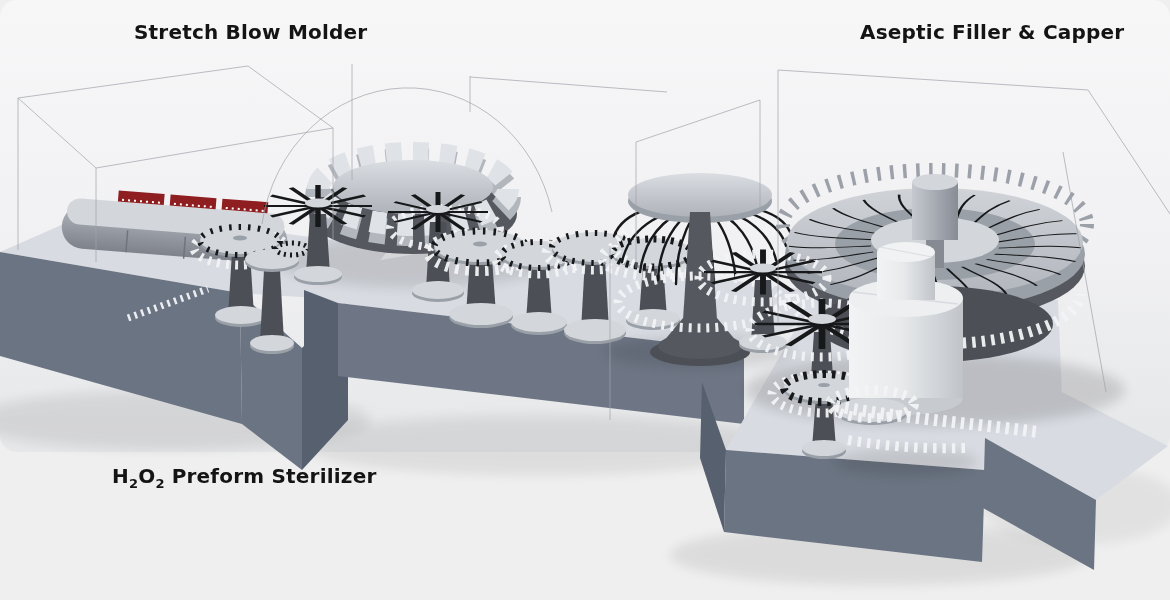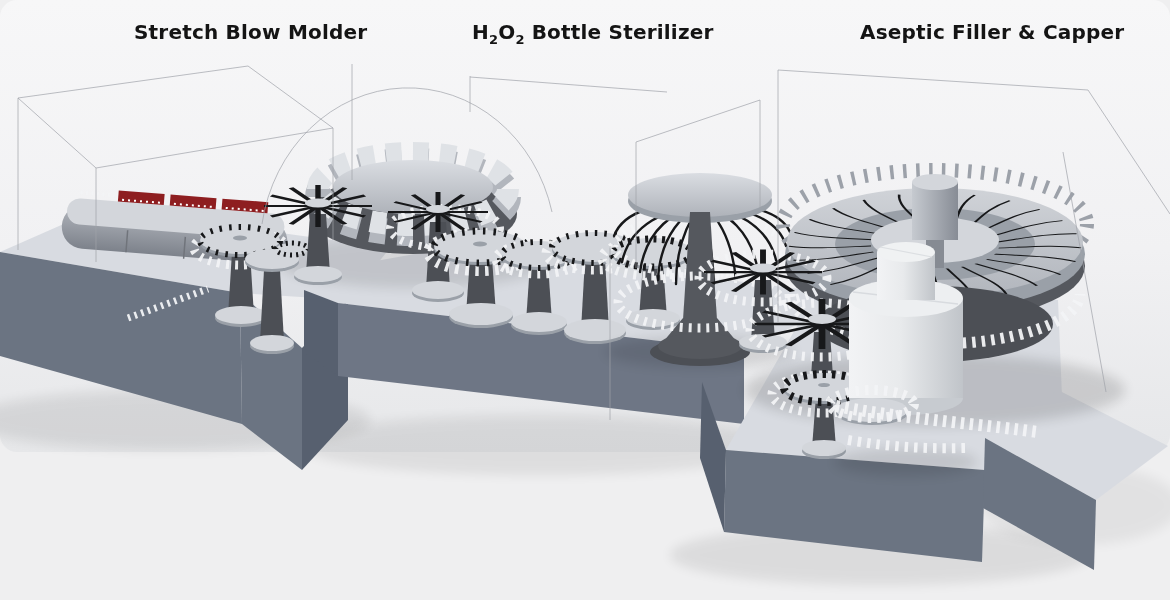--- a/index.html
+++ b/index.html
@@ -311,22 +311,22 @@
     <path class="wire" d="M610,246 L610,420"></path>
     <path class="wire" d="M778,322 L778,70 L1088,90 L1170,214"></path>
     <path class="wire" d="M1063,152 L1106,392"></path>
   </g>
 </svg>
 
 <div class="label" style="left:134px;top:20px;">
   <span>Stretch Blow Molder</span>
 </div>
 
-<div class="label" style="left:472px;top:20px;">
-  <span>H</span><sub>2</sub><span>O</span><sub>2</sub><span class="word">Bottle Sterilizer</span>
-</div>
 
 <div class="label" style="left:820px;top:20px;margin-left:40px;">
   <span>Aseptic Filler &amp; Capper</span>
 </div>
 
-
+<div class="label" style="left:112px;top:464px;">
+  <span>H</span><sub>2</sub><span>O</span><sub>2</sub><span class="word">Preform Sterilizer</span>
 </div>
 
+</div>
+
 </body></html>

